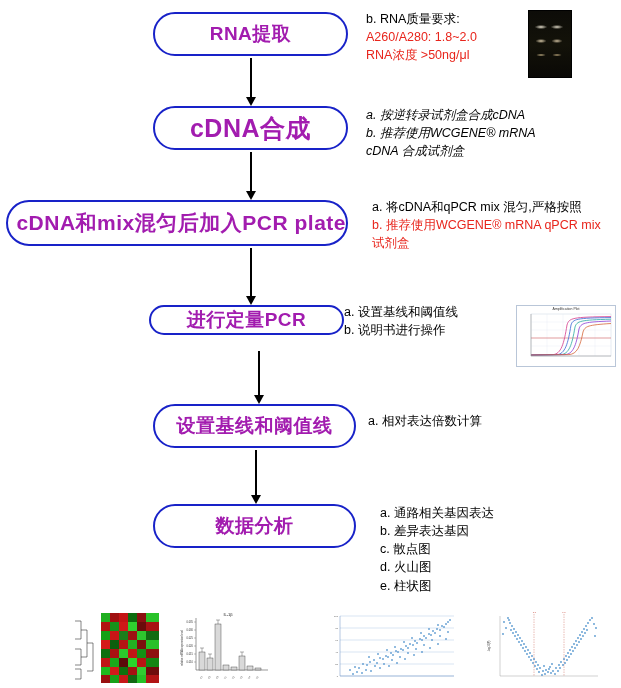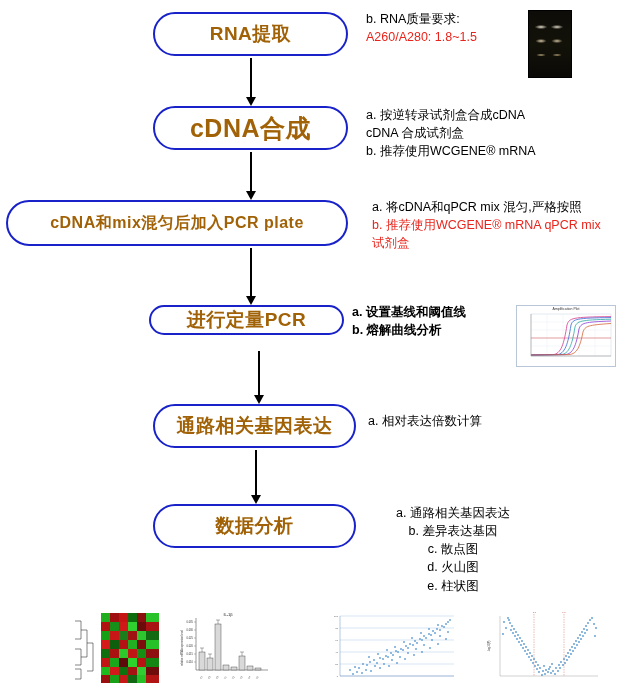--- a/index.html
+++ b/index.html
@@ -19,31 +19,31 @@
     left: 0;
     top: 0;
     width: 621px;
     height: 600px;
   }
   .step {
     position: absolute;
     box-sizing: border-box;
     border: 2px solid #1822c8;
     border-radius: 26px;
-    color: #a16207;
+    color: #a21caf;
     font-weight: bold;
     display: flex;
     align-items: center;
     justify-content: center;
     background: #ffffff;
     letter-spacing: 0.5px;
   }
   .step-1 { left: 153px; top: 12px;  width: 195px; height: 44px; font-size: 19px; }
   .step-2 { left: 153px; top: 106px; width: 195px; height: 44px; font-size: 25px; }
-  .step-3 { left: 6px;   top: 200px; width: 342px; height: 46px; font-size: 16px; }
+  .step-3 { left: 6px;   top: 200px; width: 342px; height: 46px; font-size: 21px; justify-content: flex-end; }
   .step-4 { left: 149px; top: 305px; width: 195px; height: 30px; font-size: 19px; }
   .step-5 { left: 153px; top: 404px; width: 203px; height: 44px; font-size: 19px; }
   .step-6 { left: 153px; top: 504px; width: 203px; height: 44px; font-size: 19px; }
 
   .arrow {
     position: absolute;
     width: 2px;
     background: #000000;
   }
   .arrow::after {
@@ -64,25 +64,25 @@
   .a5 { left: 255px; top: 450px; height: 46px; }
 
   .notes {
     position: absolute;
     font-size: 12.5px;
     line-height: 1.45;
     color: #000000;
   }
   .notes .red { color: #e8251c; }
   .n1 { left: 366px; top: 10px;  width: 180px; }
-  .n2 { left: 366px; top: 106px; width: 200px; }
+  .n2 { left: 366px; top: 106px; width: 200px; font-style: italic; }
   .n3 { left: 372px; top: 198px; width: 258px; }
-  .n4 { left: 352px; top: 303px; width: 150px; font-weight: bold; }
+  .n4 { left: 344px; top: 303px; width: 150px; }
   .n5 { left: 368px; top: 412px; width: 190px; }
-  .n6 { left: 363px; top: 504px; width: 180px; text-align: center; }
+  .n6 { left: 380px; top: 504px; width: 180px; }
 
   
   .gel {
     position: absolute;
     left: 528px;
     top: 10px;
     width: 42px;
     height: 66px;
     background:
       radial-gradient(ellipse 9px 3px at 12px 16px, #e8e2d0 0%, rgba(60,55,40,0) 70%),
@@ -150,48 +150,49 @@
     <span>cDNA和mix混匀后加入PCR  plate</span>
   </div>
   <div class="arrow a3"></div>
 
   <div class="step step-4">
     <span>进行定量PCR</span>
   </div>
   <div class="arrow a4"></div>
 
   <div class="step step-5">
-    <span>通路相关基因表达</span>
+    <span>设置基线和阈值线</span>
   </div>
   <div class="arrow a5"></div>
 
   <div class="step step-6">
     <span>数据分析</span>
   </div>
 
   <div class="notes n1">
     <div>b. RNA质量要求:</div>
-    <div class="red">A260/A280:   1.8~1.5</div>
+    <div class="red">A260/A280:   1.8~2.0</div>
+    <div class="red">RNA浓度 &gt;50ng/μl</div>
   </div>
 
   <div class="notes n2">
     <div>a. 按逆转录试剂盒合成cDNA</div>
+    <div>b. 推荐使用WCGENE® mRNA</div>
     <div>cDNA 合成试剂盒</div>
-    <div>b. 推荐使用WCGENE® mRNA</div>
   </div>
 
   <div class="notes n3">
     <div>a. 将cDNA和qPCR mix 混匀,严格按照</div>
     <div class="red">b. 推荐使用WCGENE® mRNA qPCR mix</div>
     <div class="red">试剂盒</div>
   </div>
 
   <div class="notes n4">
     <div>a. 设置基线和阈值线</div>
-    <div>b. 熔解曲线分析</div>
+    <div>b. 说明书进行操作</div>
   </div>
 
   <div class="notes n5">
     <div>a. 相对表达倍数计算</div>
   </div>
 
   <div class="notes n6">
     <div>a. 通路相关基因表达</div>
     <div>b. 差异表达基因</div>
     <div>c. 散点图</div>

